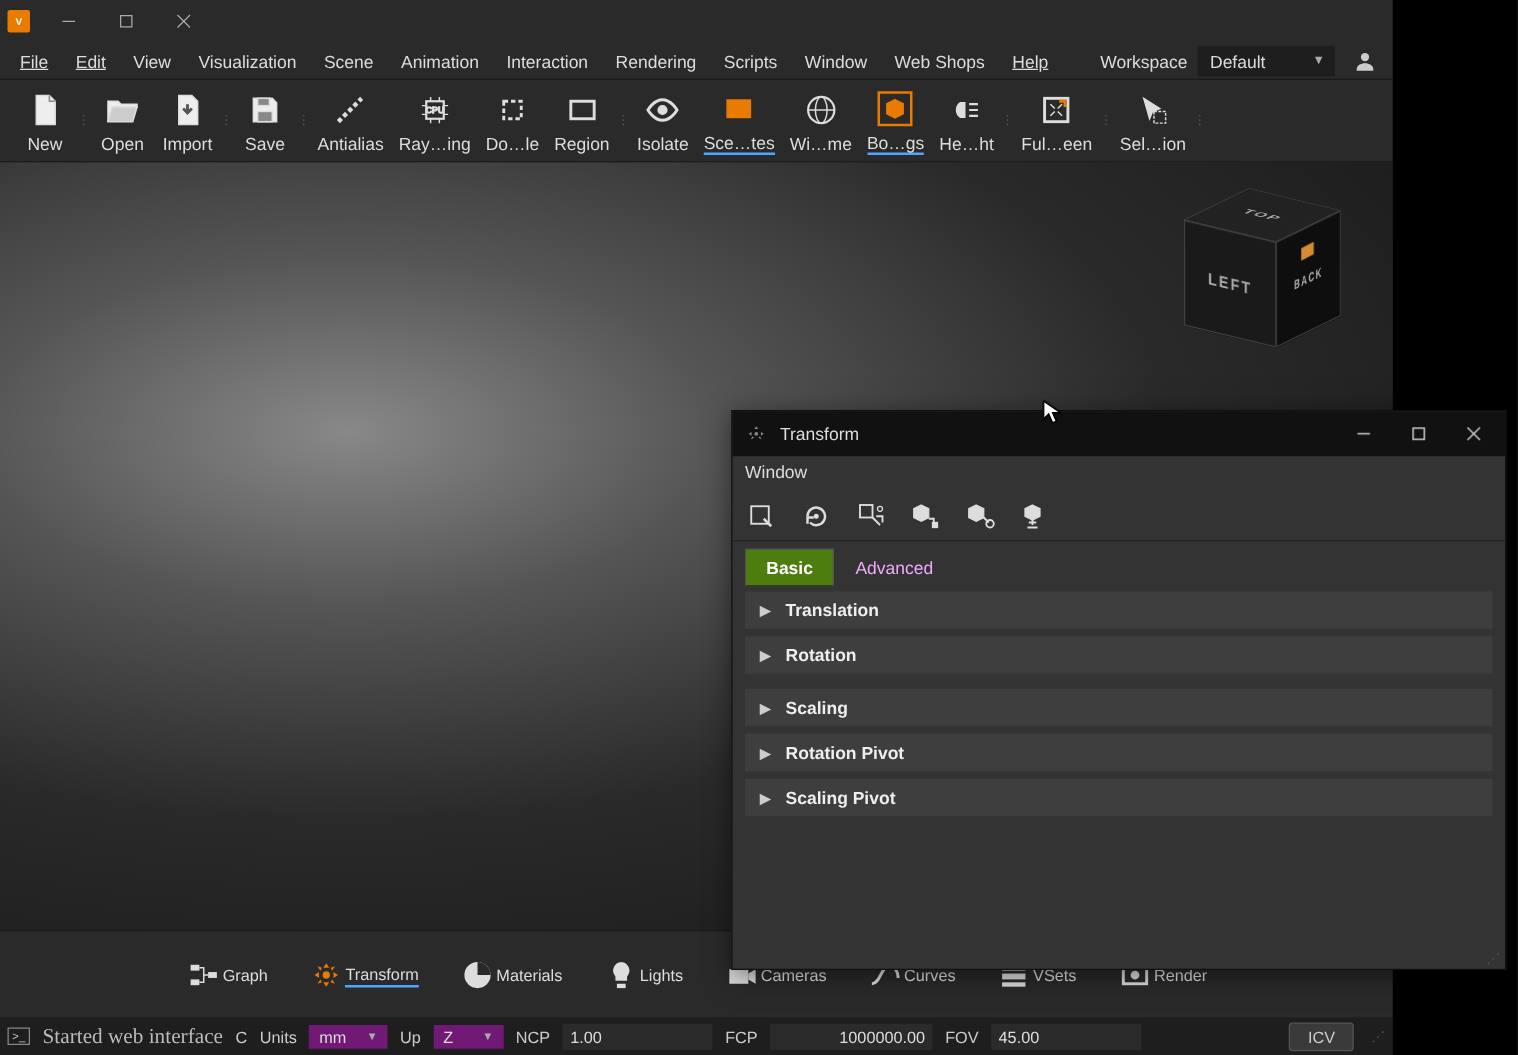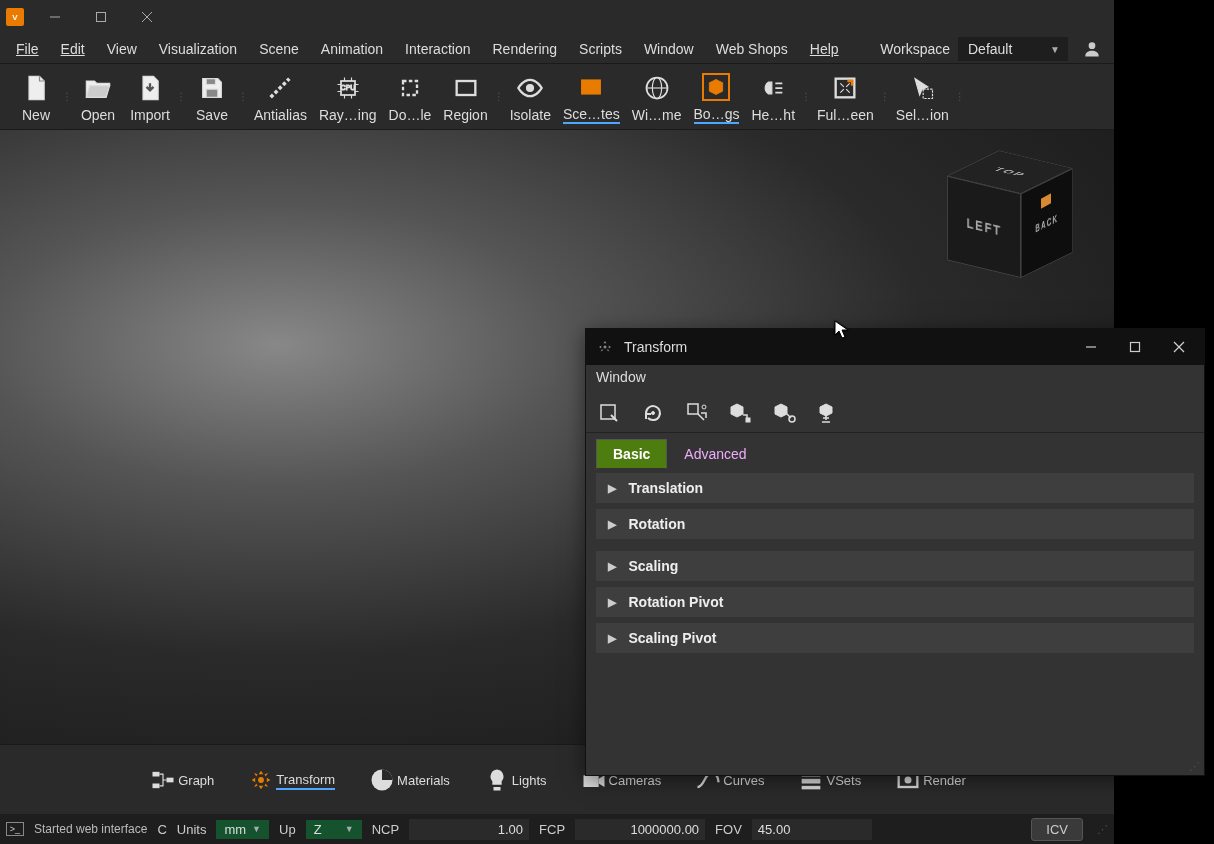--- a/index.html
+++ b/index.html
@@ -57,22 +57,22 @@
 .bot-btn { display: flex; align-items: center; padding: 2px 10px; }
 .bot-icon { width: 30px; height: 30px; display:flex; align-items:center; justify-content:center; }
 .bot-icon svg { width: 28px; height: 28px; fill: #ddd; }
 .bot-label { font-size: 13px; color: #ddd; margin-top: 2px; }
 .bot-btn.active .bot-icon svg { fill: #e87b00; }
 .bot-btn.active .bot-label { border-bottom: 2px solid #4da6ff; padding-bottom: 1px; }
 
 
 .statusbar { height: 30px; background: #1e1e1e; display: flex; align-items: center; padding: 0 6px; gap: 10px; font-size: 13px; color: #ccc; }
 .status-icon { width: 18px; height: 14px; border: 1px solid #888; display:flex; align-items:center; justify-content:center; font-size:9px; }
-.status-text { font-family: Liberation Sans, sans-serif; font-size: 12px; color: #bbb; }
-.status-field { background: #14532d; padding: 2px 8px; color: #ddd; display:flex; align-items:center; gap:6px; }
+.status-text { font-family: Liberation Serif, serif; font-size: 17px; color: #bbb; }
+.status-field { background: #701a75; padding: 2px 8px; color: #ddd; display:flex; align-items:center; gap:16px; }
 .status-input { background: #2a2a2a; color: #ddd; border: none; padding: 3px 6px; font-size: 13px; }
 .status-caret { font-size: 9px; color: #aaa; }
 .icv-btn { background: #3a3a3a; padding: 3px 14px; border: 1px solid #555; border-radius: 3px; margin-left: auto; }
 .grip { color: #555; font-size: 11px; margin-left: 4px; }
 
 
 .transform-dialog { position: absolute; left: 585px; top: 328px; width: 620px; height: 448px; background: #333; border: 1px solid #111; display: flex; flex-direction: column; box-shadow: 0 4px 20px rgba(0,0,0,0.5); }
 .dlg-titlebar { height: 36px; background: #111; display: flex; align-items: center; padding: 0 10px; color: #ddd; }
 .dlg-icon { width: 18px; height: 18px; margin-right: 10px; }
 .dlg-icon svg { fill: #888; width:18px; height:18px; }
@@ -422,21 +422,21 @@
     <div class="status-field">
         <span>mm</span>
         <span class="status-caret">▼</span>
       </div>
     <div>Up</div>
     <div class="status-field" style="min-width:56px">
         <span>Z</span>
         <span class="status-caret" style="margin-left:auto">▼</span>
       </div>
     <div>NCP</div>
-    <input class="status-input" style="width: 120px; text-align: right;" value="1.00">
+    <input class="status-input" style="width: 120px;" value="1.00">
     <div>FCP</div>
     <input class="status-input" style="width: 130px; text-align: right;" value="1000000.00">
     <div>FOV</div>
     <input class="status-input" style="width: 120px;" value="45.00">
     <div class="icv-btn">ICV</div>
     <div class="grip">⋰</div>
   </div>
 </div>
 
 <div class="transform-dialog">

